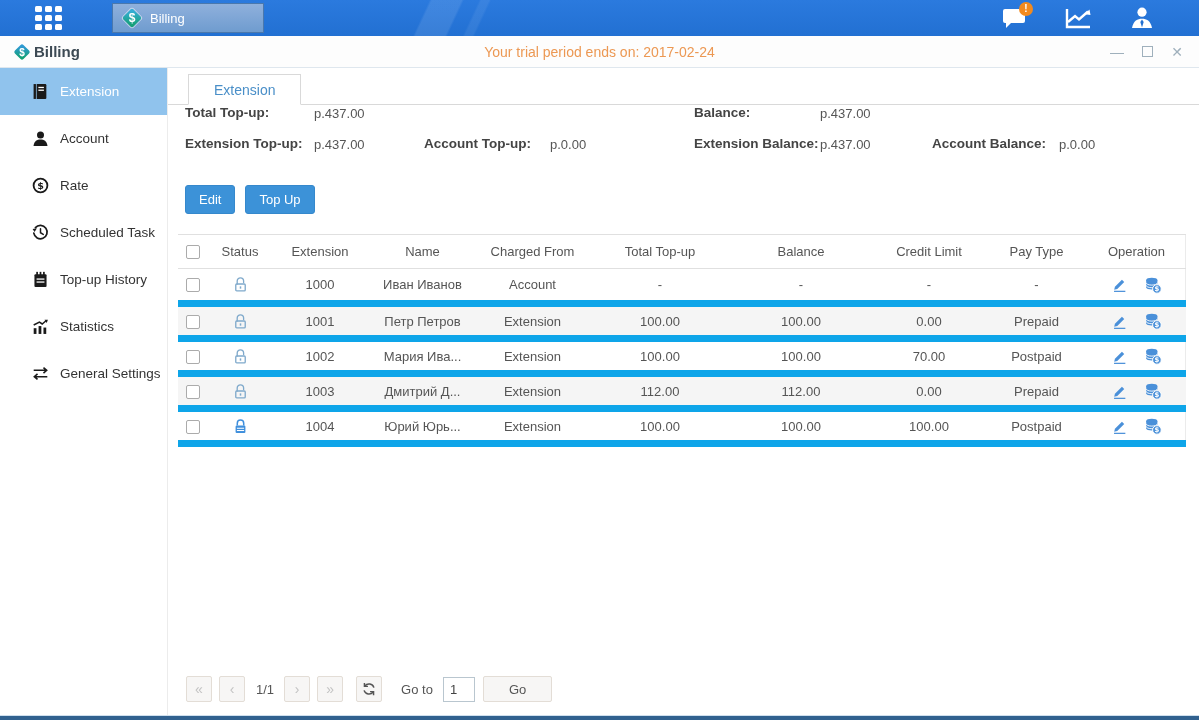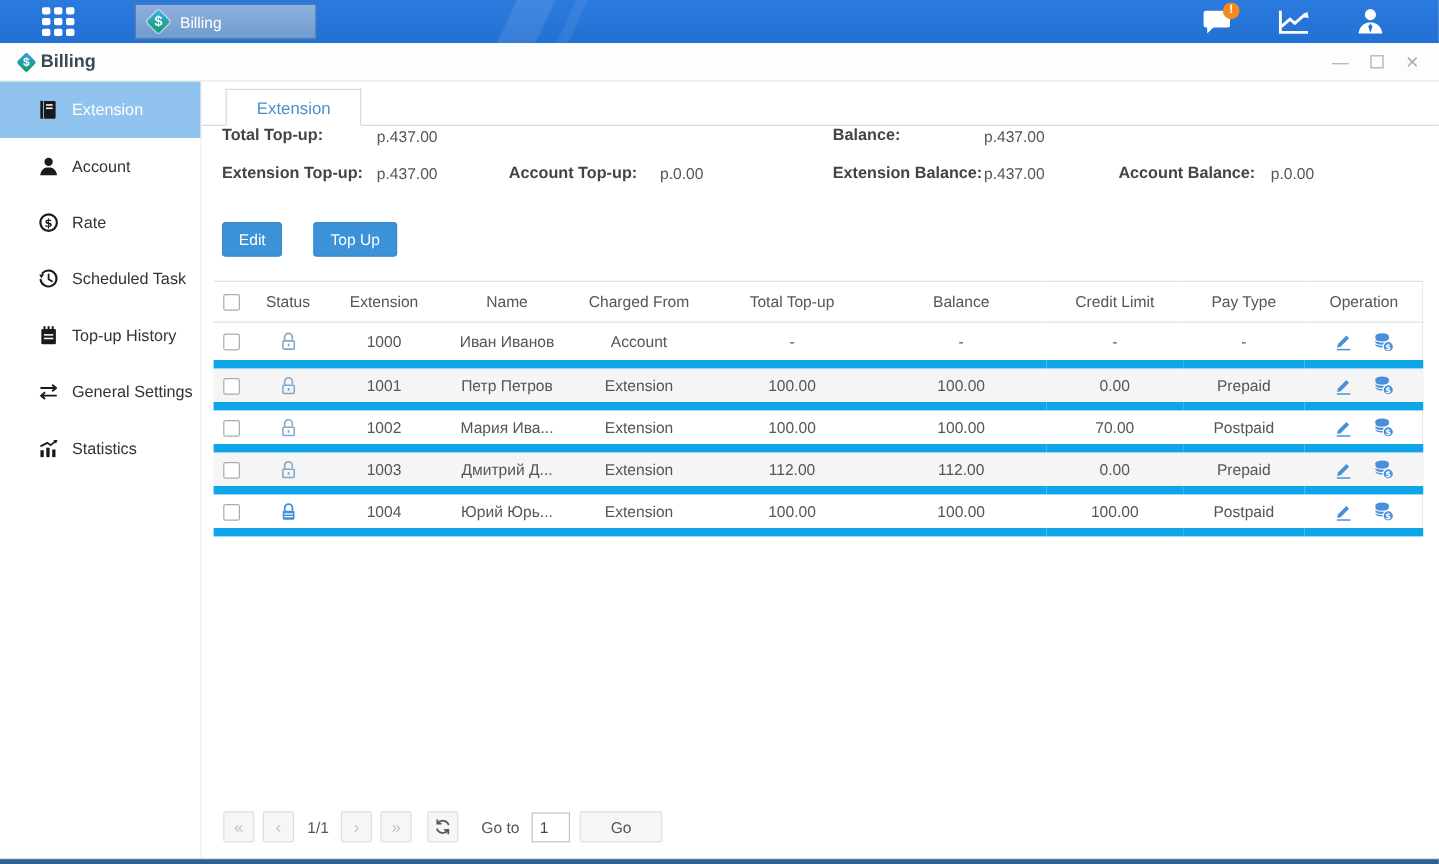--- a/index.html
+++ b/index.html
@@ -62,21 +62,21 @@
   .tabstrip { height:34px; margin-top:3px; border-bottom:1px solid #d9d9d9; position:relative; }
   .tab-active { position:absolute; left:20px; bottom:-1px; height:31px; padding:0 25px;
     background:#fff; border:1px solid #d9d9d9; border-bottom:1px solid #fff;
     display:flex; align-items:center; font-size:14px; color:#4a8fc8; cursor:pointer; }
 
   .summary { position:relative; height:66px; font-size:13px; color:#555; }
   .summary .lab { position:absolute; font-weight:bold; color:#444; font-size:13.5px; }
   .summary .val { position:absolute; }
   .srow1 { top:0; } .srow2 { top:31px; }
 
-  .actions { margin:14px 0 0 17px; display:flex; gap:26px; }
+  .actions { margin:14px 0 0 17px; display:flex; gap:10px; }
   .btn-blue { background:#3c92d8; color:#fff; border:1px solid #3588cc; border-radius:3px;
     font-size:13px; padding:6px 13px; cursor:pointer; font-family:inherit; }
 
   .table-wrap { margin:20px 13px 0 10px; border-right:1px solid #ebebeb; }
   table { border-collapse:collapse; table-layout:fixed; width:1008px; font-size:13px; color:#555; }
   col.c0{width:32px} col.c1{width:60px} col.c2{width:100px} col.c3{width:105px} col.c4{width:115px}
   col.c5{width:140px} col.c6{width:142px} col.c7{width:114px} col.c8{width:101px} col.c9{width:99px}
   thead th { font-weight:normal; color:#555; height:34px;
     border-top:1px solid #e0e0e0; border-bottom:1px solid #e0e0e0; text-align:center; }
   thead th.c-cb, tbody td.c-cb { text-align:left; padding-left:8px; }
@@ -153,20 +153,21 @@
     </div>
   </div>
 </div>
 
 <div class="titlebar">
   <span class="diamond">
     <span class="dshape"></span>
       <span class="dchar">$</span>
   </span>
   <span class="win-title">Billing</span>
+  <div class="trial-notice">Your trial period ends on: 2017-02-24</div>
   <div class="win-controls">
     <span class="wc">—</span>
     <span class="wc"><span class="wc-max"></span></span>
     <span class="wc">✕</span>
   </div>
 </div>
 
 <div class="sidebar">
   <div class="side-item selected">
     <span class="sicon">
@@ -215,38 +216,38 @@
           <rect x="7.2" y="0.8" width="1.6" height="3.6" fill="#1a1a1a"></rect>
           <rect x="10.4" y="0.8" width="1.6" height="3.6" fill="#1a1a1a"></rect>
           <rect x="4.3" y="7" width="7.4" height="1.2" fill="#fff"></rect>
           <rect x="4.3" y="9.8" width="7.4" height="1.2" fill="#fff"></rect>
         </svg>
     </span>
     <span>Top-up History</span>
   </div>
   <div class="side-item">
     <span class="sicon">
-      <svg width="17" height="17" viewBox="0 0 16 16">
-          <path d="M1.6 5 H13.4 M10.8 2.4 L13.8 5 L10.8 7.6" fill="none" stroke="#1a1a1a" stroke-width="1.5"></path>
-          <path d="M14.4 11 H2.6 M5.2 8.4 L2.2 11 L5.2 13.6" fill="none" stroke="#1a1a1a" stroke-width="1.5"></path>
-        </svg>
-    </span>
-    <span>General Settings</span>
-  </div>
-  <div class="side-item">
-    <span class="sicon">
       <svg width="17" height="17" viewBox="0 0 16 16" fill="#1a1a1a">
           <rect x="1.6" y="9.6" width="2.6" height="5.4"></rect>
           <rect x="6.2" y="7.6" width="2.6" height="7.4"></rect>
           <rect x="10.8" y="9" width="2.6" height="6"></rect>
           <path d="M1.6 6.6 L7 3.8 L9.6 5.6 L13.2 2.6" fill="none" stroke="#1a1a1a" stroke-width="1.4"></path>
           <path d="M11.8 1.6 L15 1.6 L13.8 4.6 Z"></path>
         </svg>
     </span>
     <span>Statistics</span>
+  </div>
+  <div class="side-item">
+    <span class="sicon">
+      <svg width="17" height="17" viewBox="0 0 16 16">
+          <path d="M1.6 5 H13.4 M10.8 2.4 L13.8 5 L10.8 7.6" fill="none" stroke="#1a1a1a" stroke-width="1.5"></path>
+          <path d="M14.4 11 H2.6 M5.2 8.4 L2.2 11 L5.2 13.6" fill="none" stroke="#1a1a1a" stroke-width="1.5"></path>
+        </svg>
+    </span>
+    <span>General Settings</span>
   </div>
 </div>
 
 <div class="content">
 
   <div class="tabstrip">
     <div class="tab-active">Extension</div>
   </div>
 
   <div class="summary">

